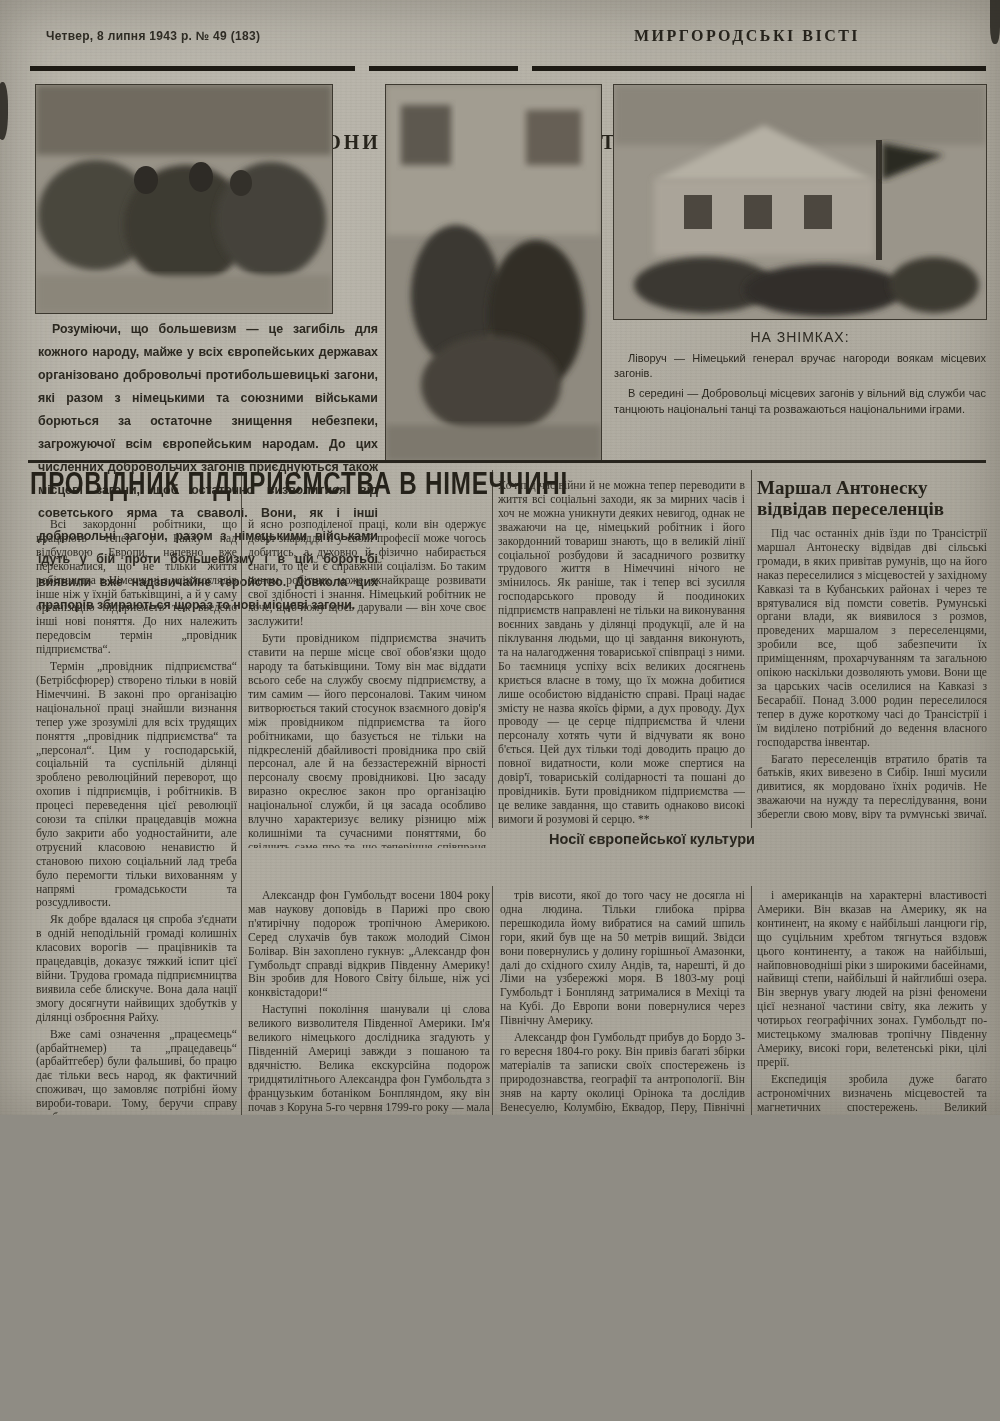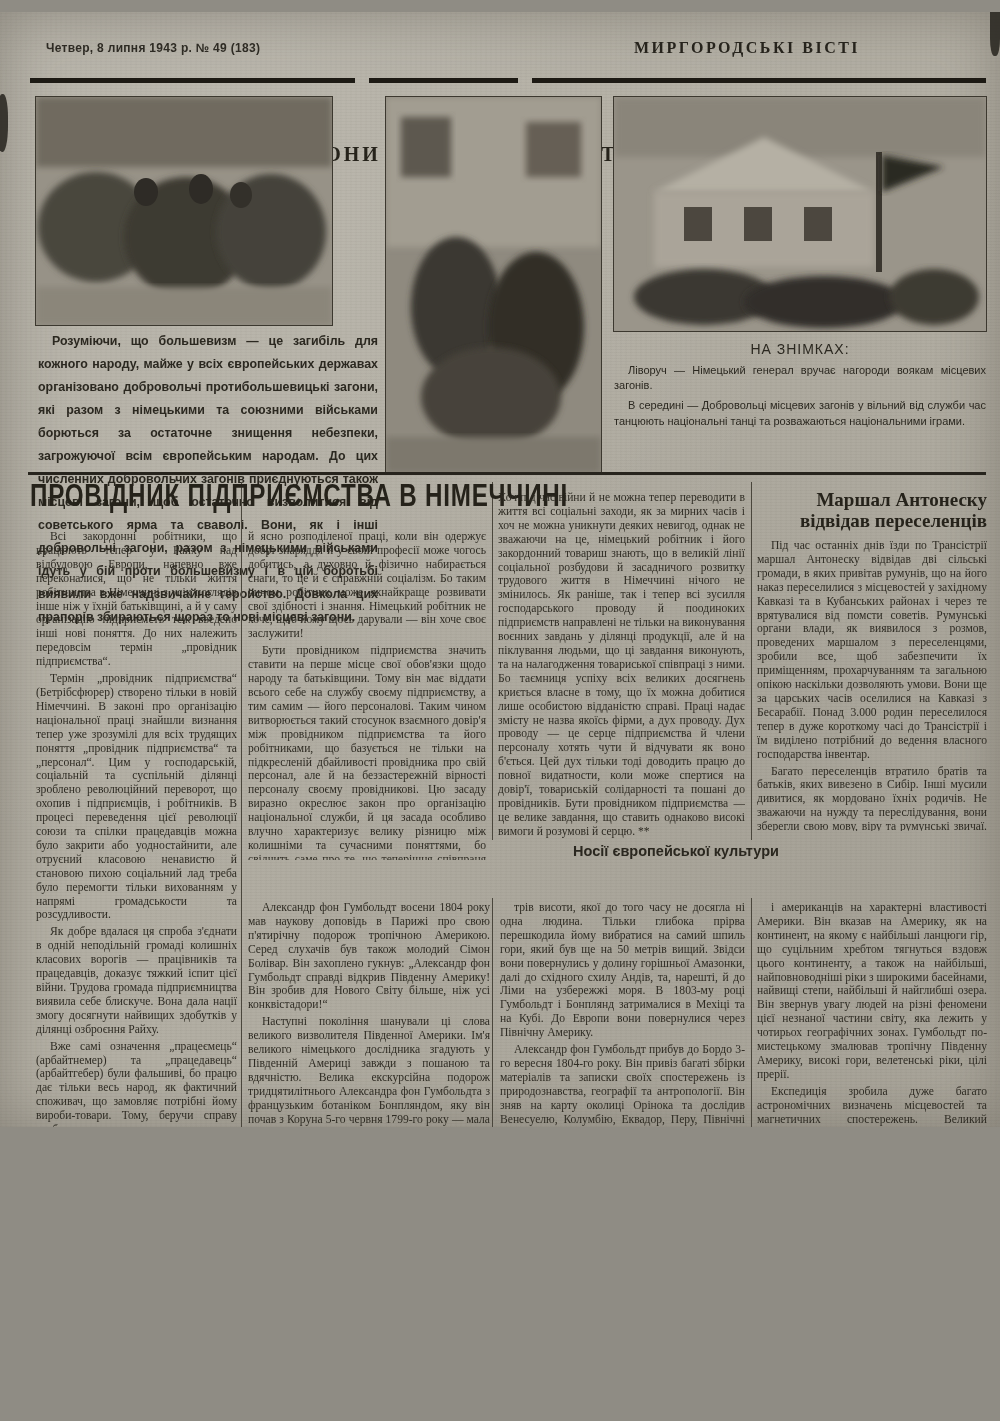--- a/index.html
+++ b/index.html
@@ -1,17 +1,17 @@
 <!DOCTYPE html>
 <html><head>
 <meta charset="utf-8">
 <style>
   html,body{margin:0;padding:0;background:#8f8c84;}
   .page{
-    position:relative;width:1000px;height:1115px;margin:12px auto;
+    position:relative;width:1000px;height:1115px;margin:0 auto;
     background:#b3afa4;
     background-image:
       radial-gradient(ellipse at 20% 10%, rgba(255,255,255,.10), rgba(0,0,0,0) 55%),
       radial-gradient(ellipse at 85% 80%, rgba(70,65,55,.12), rgba(0,0,0,0) 60%),
       repeating-linear-gradient(0deg, rgba(90,85,75,.05) 0 1px, rgba(0,0,0,0) 1px 3px),
       repeating-linear-gradient(90deg, rgba(120,115,100,.04) 0 2px, rgba(0,0,0,0) 2px 5px);
     color:#2c2922;
     font-family:"Liberation Serif", serif;
     overflow:hidden;
     box-shadow:inset 0 0 60px rgba(60,55,45,.35);
@@ -43,24 +43,24 @@
   .art-title-providnyk .stretch{
     font-family:"Liberation Sans",sans-serif;font-weight:bold;font-size:31px;letter-spacing:1px;
     color:#25221a;transform:scaleX(.78);transform-origin:left top;white-space:nowrap;display:inline-block;}
   .bodycol{font-size:11.6px;line-height:13.9px;text-align:justify;color:#2e2b23;overflow:hidden;}
   .bodycol .par{margin:0 0 3px 0;text-indent:14px;}
   .cont-first .par:first-child{text-indent:0;}
   .col1{left:36px;top:518px;width:201px;height:894px;}
   .col2{left:248px;top:518px;width:238px;height:330px;}
   .col3{left:498px;top:479px;width:247px;height:370px;}
   .col4{left:757px;top:477px;width:230px;}
-  .ant-title{font-weight:bold;font-size:19px;line-height:21px;text-align:right;margin:0 0 8px 0;color:#26231b;}
+  .ant-title{font-weight:bold;font-size:19px;line-height:21px;text-align:left;margin:0 0 8px 0;color:#26231b;}
   .col4-body{height:292px;}
   
-  .hum-head{left:420px;top:831px;width:512px;text-align:center;}
+  .hum-head{left:396px;top:831px;width:512px;text-align:center;}
   .hum-kicker{font-family:"Liberation Sans",sans-serif;font-weight:bold;font-size:14.5px;margin:0;color:#2a271f;}
   .hum-title{font-weight:bold;font-size:26px;letter-spacing:2px;margin:2px 0 0 0;color:#24211a;}
   .colA{left:248px;top:889px;width:242px;height:526px;}
   .colB{left:500px;top:889px;width:245px;height:526px;font-family:Liberation Serif, serif;}
   .colC{left:757px;top:889px;width:230px;height:526px;}
   .foot-rule{width:46px;height:2px;background:#38352c;margin:8px 0 8px 4px;}
   
   .smudge{background:#26231d;border-radius:50% 40% 45% 50%;opacity:.85;}
   .s1{left:-4px;top:82px;width:12px;height:58px;}
   .s2{left:-3px;top:1228px;width:8px;height:96px;border-radius:40%;}

